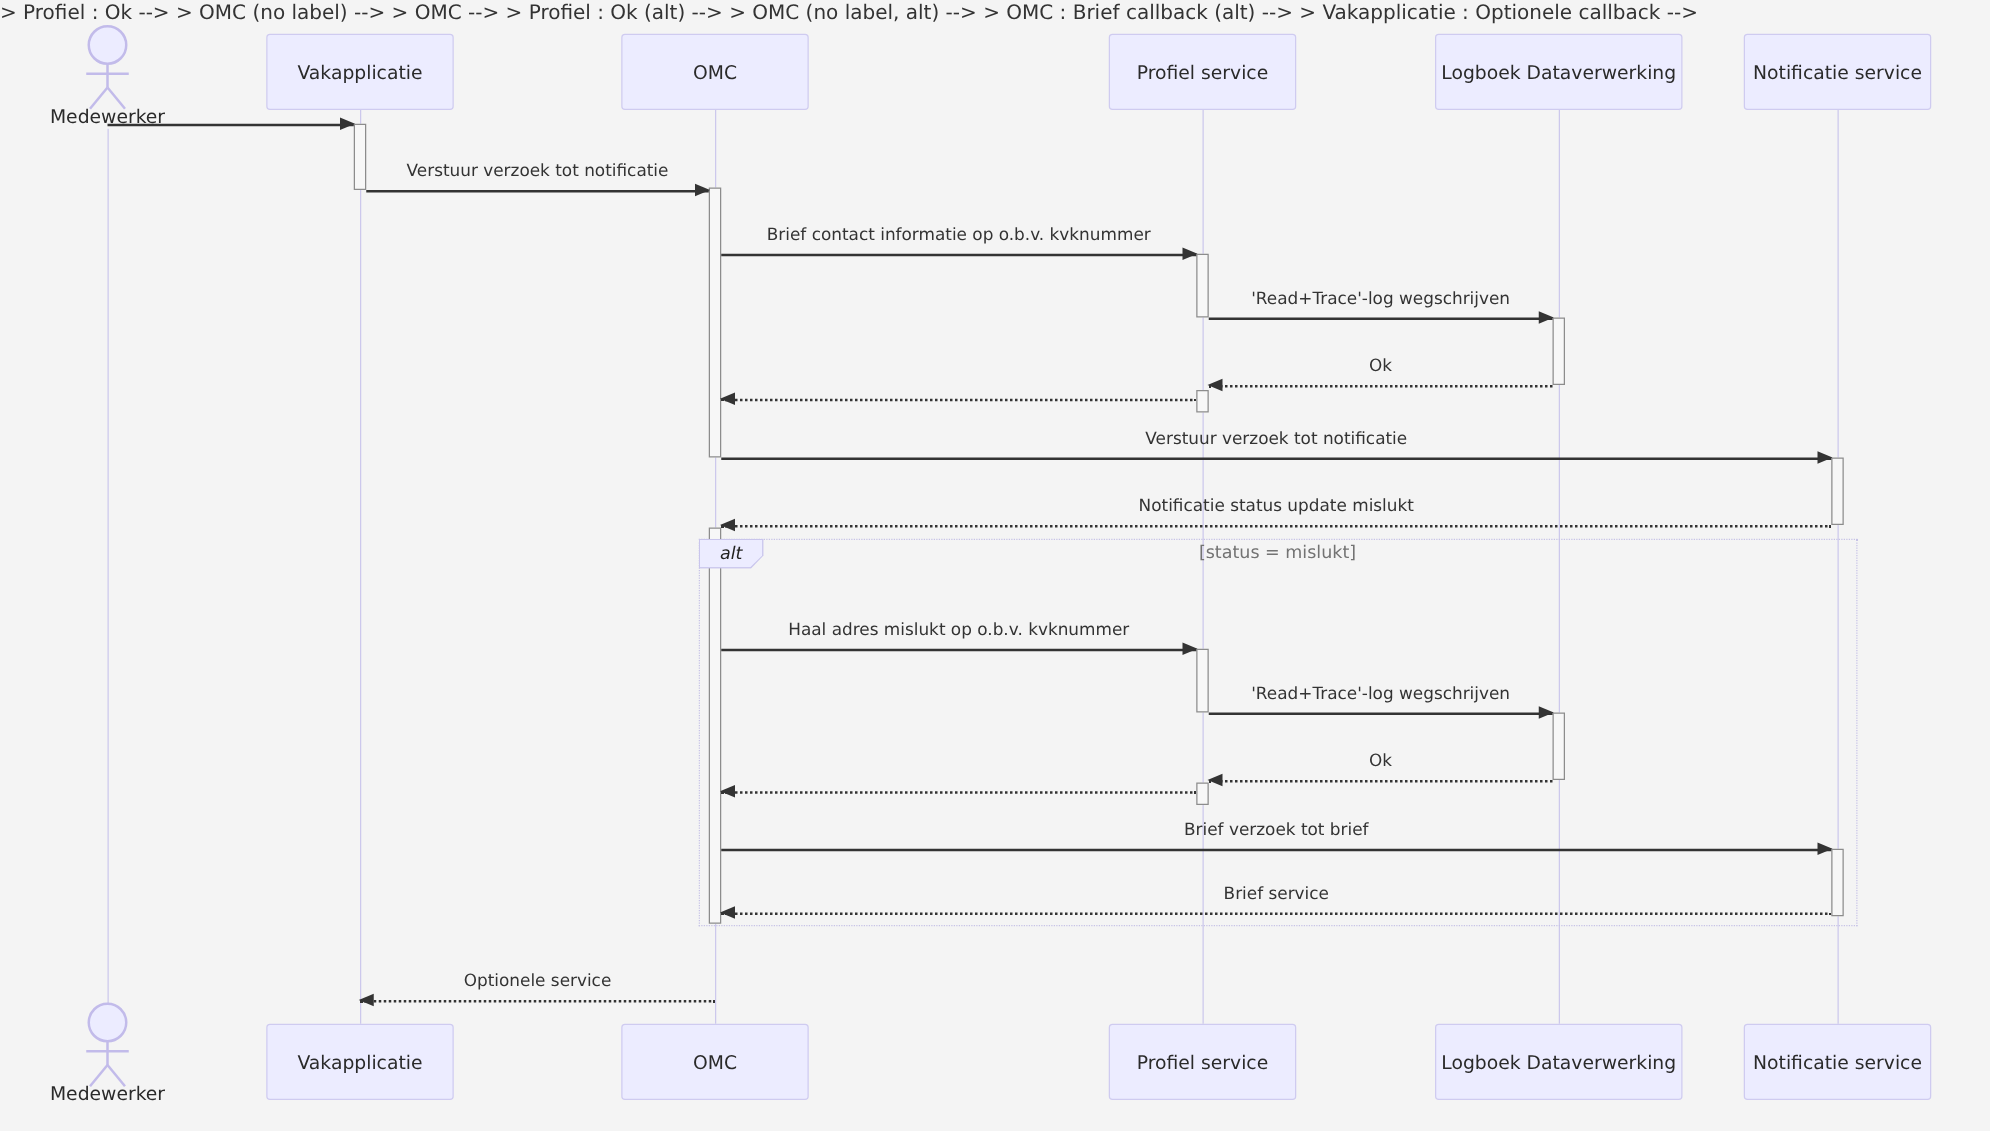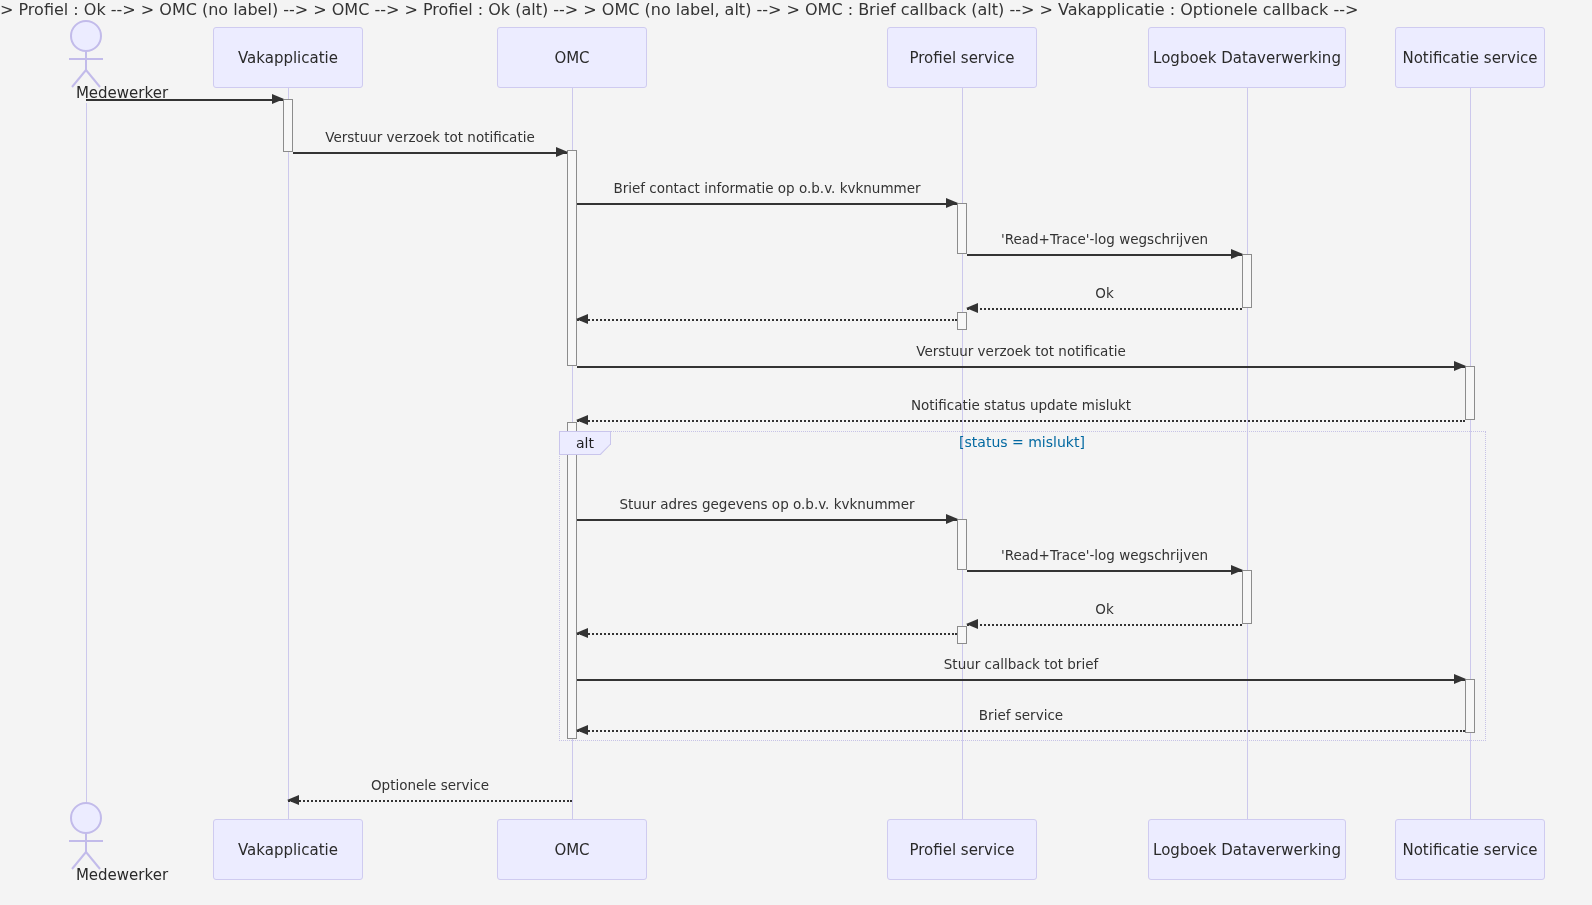--- a/index.html
+++ b/index.html
@@ -20,21 +20,21 @@
   .pbox{
     position:absolute;height:61px;
     background:#ECECFF;border:1px solid #cfcbf0;border-radius:3px;
     display:flex;align-items:center;justify-content:center;
     font-size:15px;color:#2a2a2a;box-sizing:border-box;
   }
 
   
   .actor-label{
     position:absolute;transform:translateX(-50%);
-    font-size:15px;color:#2a2a2a;white-space:nowrap;margin-left:36px;
+    font-size:15px;color:#2a2a2a;white-space:nowrap;
   }
 
   
   .act{
     position:absolute;width:10px;
     background:#f7f7f7;border:1px solid #8c8c8c;
     box-sizing:border-box;
   }
 
   
@@ -50,30 +50,31 @@
     font-size:13.5px;color:#333;white-space:nowrap;
   }
 
   
   .alt-frame{
     position:absolute;border:1px dotted #c6c2e6;box-sizing:border-box;
   }
   .alt-tag-outer{
     position:absolute;width:52px;height:24px;background:#c9c5ec;
     clip-path:polygon(0 0,100% 0,100% 55%,80% 100%,0 100%);
+    font-style:italic;
   }
   .alt-tag-inner{
     position:absolute;left:1px;top:1px;width:50px;height:22px;background:#ECECFF;
     clip-path:polygon(0 0,100% 0,100% 55%,80% 100%,0 100%);
     display:flex;align-items:center;justify-content:center;
     font-size:14px;color:#222;
   }
   .alt-condition{
     position:absolute;transform:translateX(-50%);
-    font-size:14px;color:#0369a1;white-space:nowrap;
+    font-size:14px;color:#737373;white-space:nowrap;
   }
 
   .actor-figure{position:absolute;}
 </style>
 </head>
 <body>
 
 <div class="stage">
 
   
@@ -190,21 +191,21 @@
 
   &gt; OMC --&gt;
   <div class="msg" style="left:577px;top:420px;width:888px;">
     <span class="msg-label">Notificatie status update mislukt</span>
     <div class="msg-line dotted"></div>
     <div class="head left"></div>
   </div>
 
   
   <div class="msg" style="left:577px;top:519px;width:380px;">
-    <span class="msg-label">Stuur adres gegevens op o.b.v. kvknummer</span>
+    <span class="msg-label">Haal adres mislukt op o.b.v. kvknummer</span>
     <div class="msg-line"></div>
     <div class="head right"></div>
   </div>
 
   
   <div class="msg" style="left:967px;top:570px;width:275px;">
     <span class="msg-label">'Read+Trace'-log wegschrijven</span>
     <div class="msg-line"></div>
     <div class="head right"></div>
   </div>
@@ -217,21 +218,21 @@
   </div>
 
   &gt; OMC (no label, alt) --&gt;
   <div class="msg" style="left:577px;top:633px;width:380px;">
     <div class="msg-line dotted"></div>
     <div class="head left"></div>
   </div>
 
   
   <div class="msg" style="left:577px;top:679px;width:888px;">
-    <span class="msg-label">Stuur callback tot brief</span>
+    <span class="msg-label">Brief verzoek tot brief</span>
     <div class="msg-line"></div>
     <div class="head right"></div>
   </div>
 
   &gt; OMC : Brief callback (alt) --&gt;
   <div class="msg" style="left:577px;top:730px;width:888px;">
     <span class="msg-label">Brief service</span>
     <div class="msg-line dotted"></div>
     <div class="head left"></div>
   </div>

